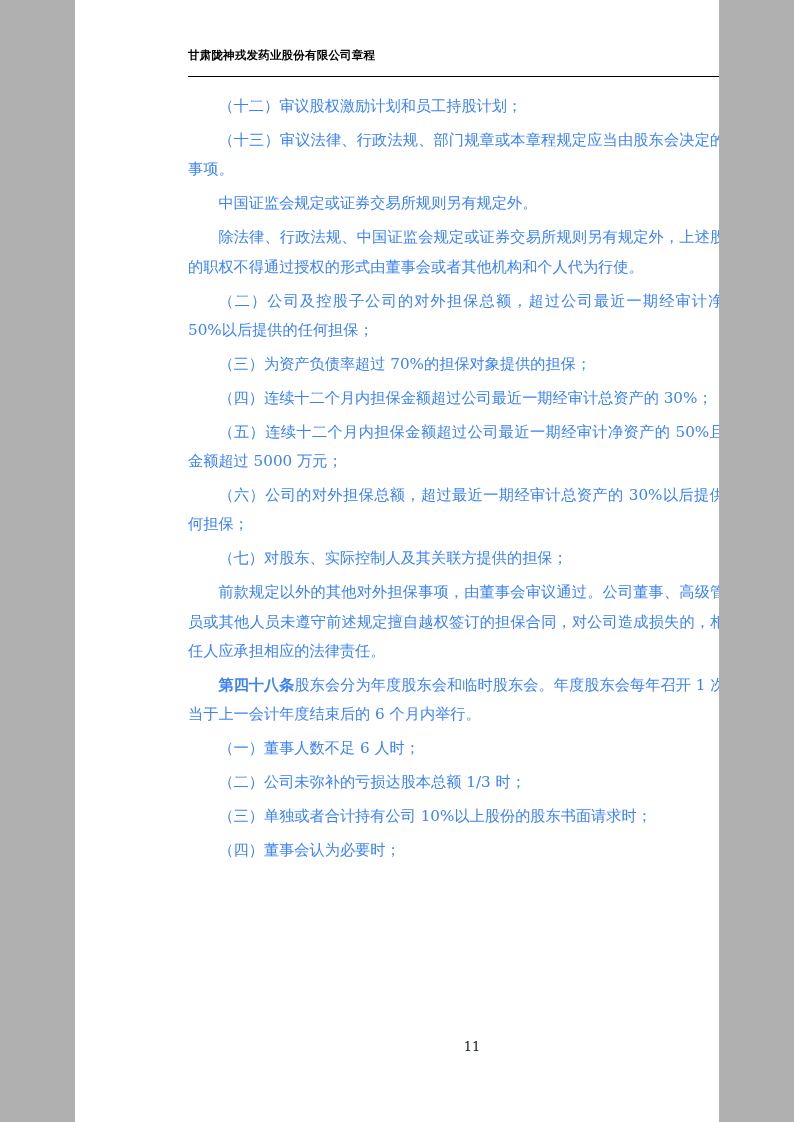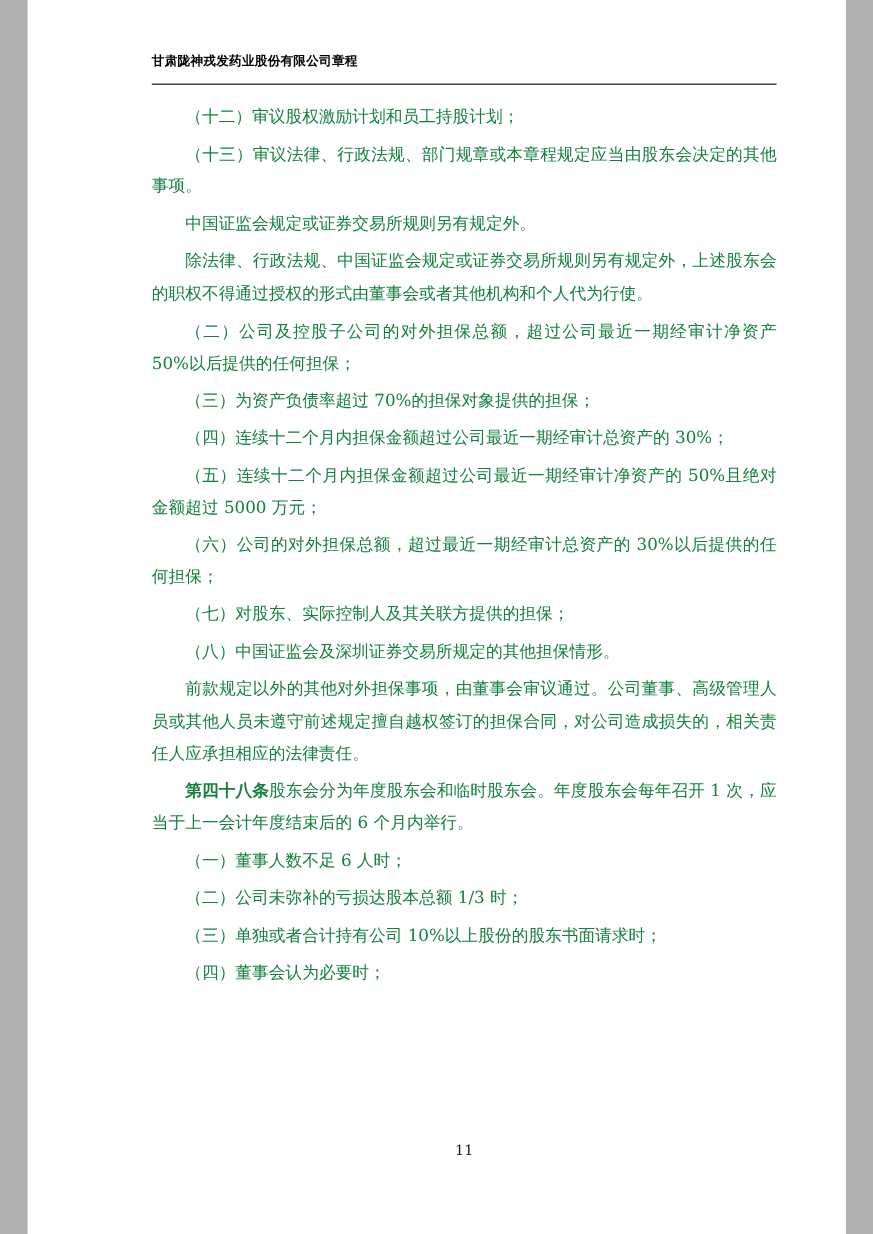--- a/index.html
+++ b/index.html
@@ -5,21 +5,21 @@
   html, body {
     margin: 0;
     padding: 0;
     background: #b0b0b0;
   }
   body {
     font-family: "DejaVu Serif", "Liberation Serif", serif;
   }
   .page {
     position: relative;
-    width: 744px;
+    width: 644px;
     height: 1122px;
     background: #ffffff;
     margin: 0 auto;
     overflow: hidden;
     box-sizing: border-box;
   }
   .header {
     position: absolute;
     top: 48px;
     left: 113px;
@@ -43,21 +43,21 @@
     top: 92px;
     left: 113px;
     width: 568px;
   }
   p {
     margin: 0 0 0.32em 0;
     font-size: 15.2px;
     line-height: 1.92;
     text-align: justify;
     text-justify: inter-ideograph;
-    color: #15803d;
+    color: #3b82f6;
     font-family: "DejaVu Serif", "Liberation Serif", serif;
   }
   p.indent {
     text-indent: 2em;
   }
   p.hang {
     text-indent: 2em;
   }
   .art-label {
     font-weight: bold;
@@ -88,21 +88,20 @@
     <p class="indent">中国证监会规定或证券交易所规则另有规定外。</p>
     <p class="indent">除法律、行政法规、中国证监会规定或证券交易所规则另有规定外，上述股东会的职权不得通过授权的形式由董事会或者其他机构和个人代为行使。</p>
 
 
     <p class="indent">（二）公司及控股子公司的对外担保总额，超过公司最近一期经审计净资产 50%以后提供的任何担保；</p>
     <p class="indent">（三）为资产负债率超过 70%的担保对象提供的担保；</p>
     <p class="indent">（四）连续十二个月内担保金额超过公司最近一期经审计总资产的 30%；</p>
     <p class="indent">（五）连续十二个月内担保金额超过公司最近一期经审计净资产的 50%且绝对金额超过 5000 万元；</p>
     <p class="indent">（六）公司的对外担保总额，超过最近一期经审计总资产的 30%以后提供的任何担保；</p>
     <p class="indent">（七）对股东、实际控制人及其关联方提供的担保；</p>
-    <p class="indent">（八）中国证监会及深圳证券交易所规定的其他担保情形。</p>
     <p class="indent">前款规定以外的其他对外担保事项，由董事会审议通过。公司董事、高级管理人员或其他人员未遵守前述规定擅自越权签订的担保合同，对公司造成损失的，相关责任人应承担相应的法律责任。</p>
 
     <p class="hang"><span class="art-label">第四十八条</span><span>股东会分为年度股东会和临时股东会。年度股东会每年召开 1 次，应当于上一会计年度结束后的 6 个月内举行。</span></p>
 
 
     <p class="indent">（一）董事人数不足 6 人时；</p>
     <p class="indent">（二）公司未弥补的亏损达股本总额 1/3 时；</p>
     <p class="indent">（三）单独或者合计持有公司 10%以上股份的股东书面请求时；</p>
     <p class="indent">（四）董事会认为必要时；</p>
 

